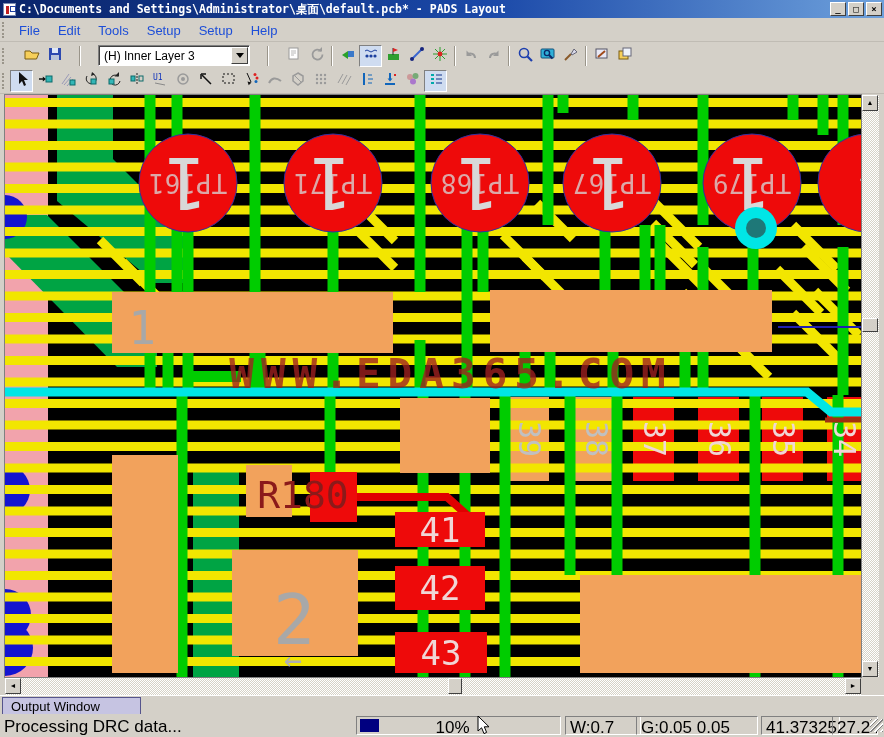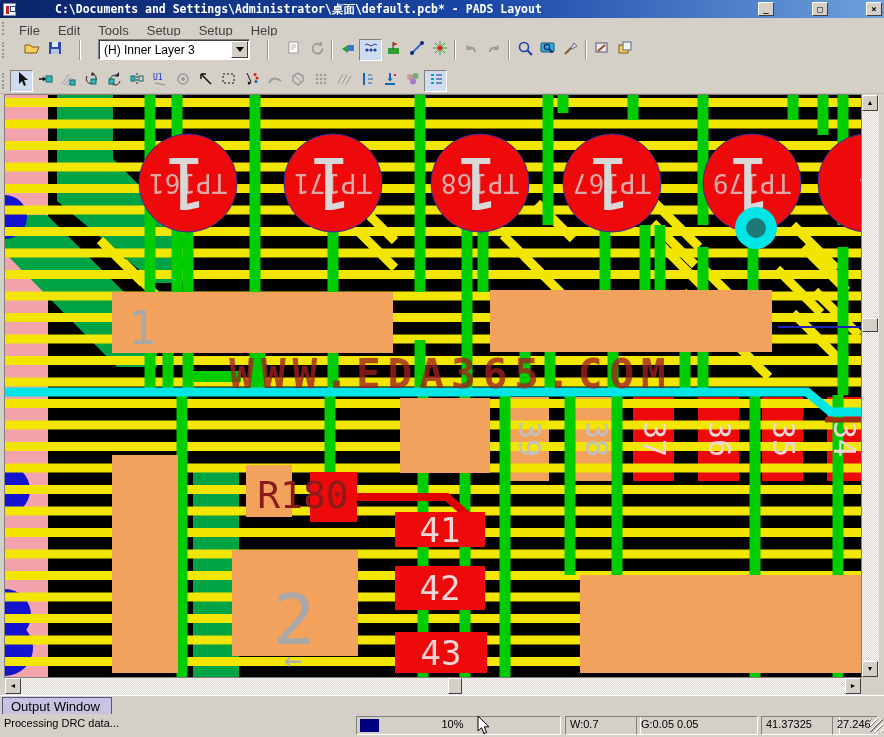--- a/index.html
+++ b/index.html
@@ -3,41 +3,41 @@
 <meta charset="utf-8">
 <style>
   * { box-sizing: border-box; margin:0; padding:0; }
   html,body { width:884px; height:737px; overflow:hidden; }
   body { font-family:"Liberation Sans", sans-serif; background:#D4D0C8; position:relative; }
   .abs { position:absolute; }
 
   
   .titlebar { left:0; top:0; width:884px; height:18px;
     background:linear-gradient(90deg,#0A246A 0%,#1A48A8 55%,#6EA1DC 100%);
-    display:flex; align-items:center; padding:0 2px;gap:36px; }
+    display:flex; align-items:center; padding:0 2px; }
   .app-icon { width:13px; height:13px; margin:0 3px 0 1px; background:#fff;
     border:1px solid #7a8ab0; position:relative; flex:0 0 auto; }
   .app-icon:before { content:""; position:absolute; left:2px; top:2px; width:3px; height:8px; background:#c02020; }
   .app-icon:after { content:""; position:absolute; left:6px; top:2px; width:4px; height:4px; border:1px solid #2040a0; }
   .title-text { color:#fff; font-family:"DejaVu Sans Mono", monospace; font-size:11.5px; font-weight:bold;
     white-space:nowrap; overflow:hidden; flex:1; letter-spacing:0; }
   .winbtn { width:16px; height:14px; margin-left:2px; background:#D4D0C8;
     border:1px solid; border-color:#fff #404040 #404040 #fff; font-size:9px; line-height:12px;
     text-align:center; font-weight:bold; color:#000; font-family:"DejaVu Sans Mono",monospace; }
 
   
   .menubar { left:0; top:18px; width:884px; height:24px; background:#D4D0C8; display:flex; align-items:center;
     border-bottom:1px solid #c0bcb4; }
   .grip { width:5px; height:16px; margin:0 3px 0 2px; border-left:2px dotted #9a958a; }
-  .menu-item { padding:3px 9px; font-size:13px; color:#404040; }
+  .menu-item { padding:3px 9px; font-size:13px; color:#1d4ed8; }
   .menu-item::first-letter { text-decoration:underline; }
 
   
   .toolbar { left:0; width:884px; background:#D4D0C8; display:flex; align-items:center; }
-  .tb1 { top:36px; height:27px;gap:10px; }
+  .tb1 { top:42px; height:27px;gap:10px; }
   .tb2 { top:69px; height:25px; border-bottom:1px solid #c0bcb4;}
   .tbtn { width:23px; height:22px; display:flex; justify-content:center;
     border:1px solid transparent; flex:0 0 auto; }
   .tbtn svg { width:16px; height:16px; }
   .tbtn.pressed { border-color:#808080 #fff #fff #808080; background:#cfdcf0; }
   .tsep { width:2px; height:20px; margin:0 3px; border-left:1px solid #9a958a; border-right:1px solid #fff; flex:0 0 auto;}
   .layerbox { width:152px; height:21px; background:#fff; border:1px solid; margin:0 4px;
     border-color:#808080 #fff #fff #808080; box-shadow:inset 1px 1px 0 #404040;
     display:flex; align-items:center; flex:0 0 auto;}
   .layerbox .val { flex:1; font-size:12px; padding-left:5px; color:#000; white-space:nowrap; }
@@ -57,25 +57,25 @@
   .vscroll { left:862px; top:95px; width:17px; height:582px; }
   .hscroll { left:5px; top:678px; width:856px; height:17px; }
   .sb-btn { position:absolute; width:16px; height:16px; background:#D4D0C8;
     border:1px solid; border-color:#fff #404040 #404040 #fff;
     font-size:7px; line-height:14px; text-align:center; color:#000; }
   .sb-thumb { position:absolute; background:#D4D0C8; border:1px solid; border-color:#fff #404040 #404040 #fff; }
   .sb-corner { left:862px; top:678px; width:17px; height:17px; background:#D4D0C8; }
 
   
   .output-row { left:0; top:695px; width:884px; height:19px; background:#D4D0C8; border-top:1px solid #fff; }
-  .output-tab { position:absolute; left:2px; top:1px; width:110px; height:18px; background:#C6C4E2;
+  .output-tab { position:absolute; left:2px; top:1px; width:139px; height:18px; background:#C6C4E2;
     border:1px solid #55548c; border-bottom:none; font-size:13px; color:#000; padding:1px 0 0 8px; }
 
   
-  .statusbar { left:0; top:714px; width:884px; height:23px; background:#D4D0C8; font-size:11px; color:#000; }
+  .statusbar { left:0; top:714px; width:884px; height:23px; background:#D4D0C8; font-size:17px; color:#000; }
   .panel { position:absolute; top:2px; height:19px; border:1px solid; border-color:#808080 #fff #fff #808080;
     padding:1px 4px 0 4px; white-space:nowrap; overflow:hidden;}
   .status-msg { position:absolute; left:4px; top:3px; }
   .prog-fill { position:absolute; left:3px; top:2px; width:19px; height:13px; background:#000080; }
   .prog-label { position:absolute; left:0; right:12px; text-align:center; top:1px; }
   .resize-grip { position:absolute; right:1px; top:5px; width:13px; height:13px;
     background:repeating-linear-gradient(135deg,#fff 0 1px,#808080 1px 2px,#D4D0C8 2px 4px); }
   .cursor-overlay { left:477px; top:716px; width:16px; height:21px; z-index:50; pointer-events:none; }
 </style>
 </head>

